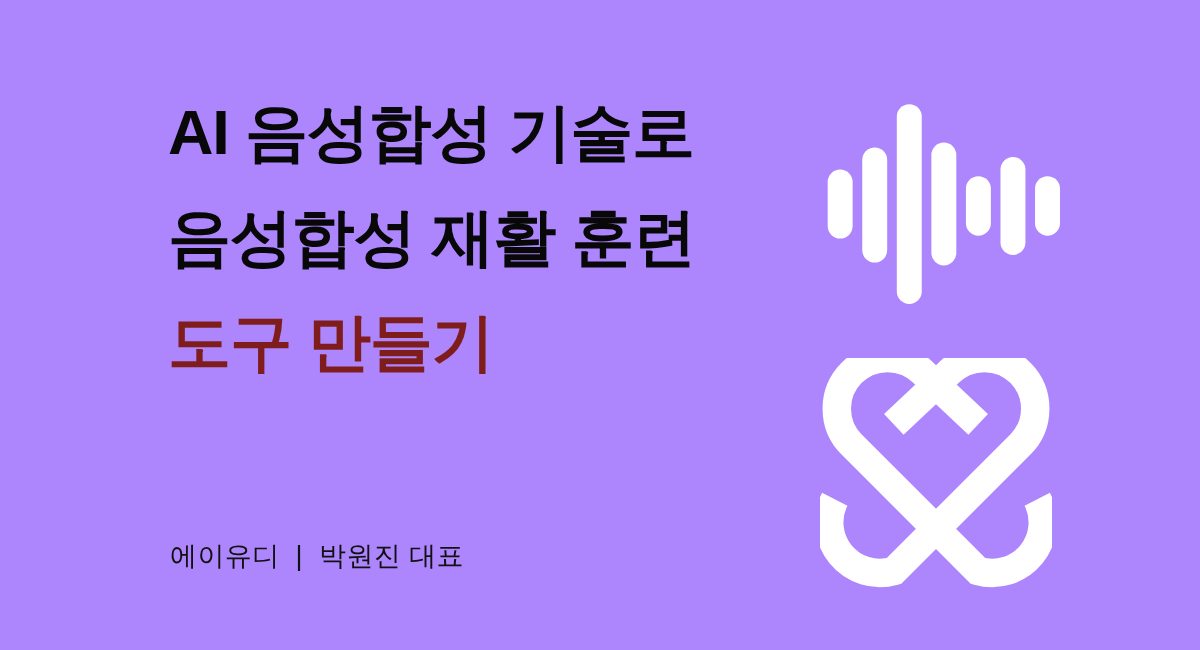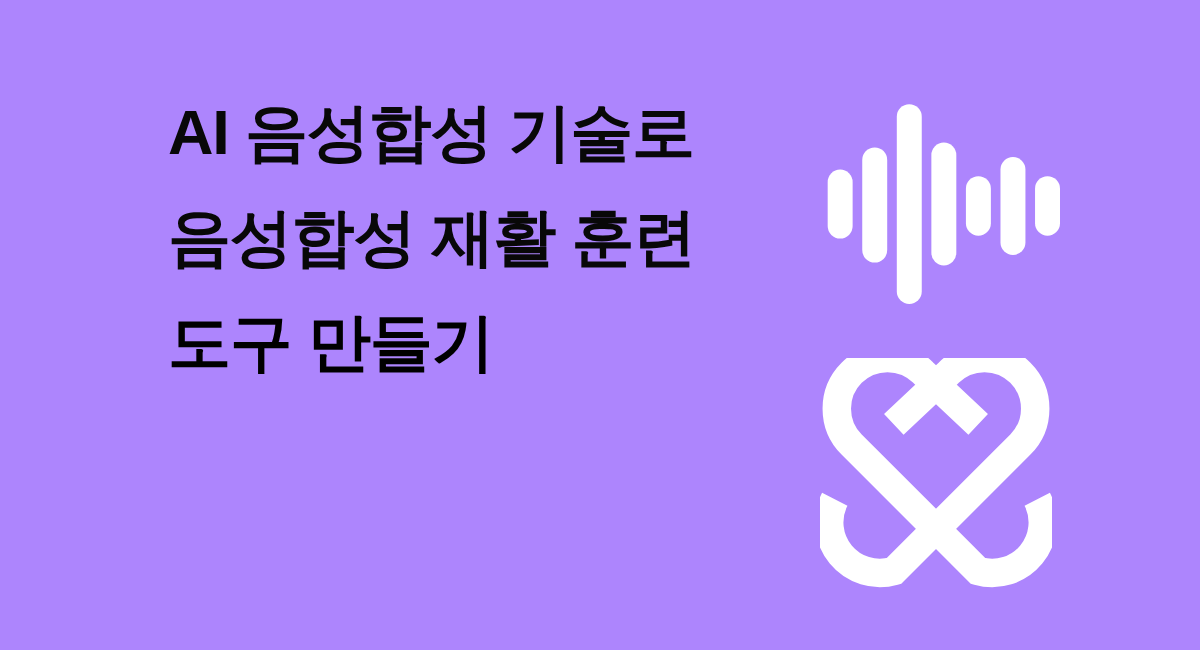--- a/index.html
+++ b/index.html
@@ -86,23 +86,28 @@
 </head>
 <body>
 
 <div id="slide" style="background: rgb(173, 133, 253);">
 
   <div id="text-column">
 
     <div id="title-block">
       <span class="title-line" style="color: rgb(8, 8, 8);">AI 음성합성 기술로</span>
       <span class="title-line" style="color: rgb(8, 8, 8);">음성합성 재활 훈련</span>
-      <span class="title-line" style="color: #000000;">도구 만들기</span>
+      <span class="title-line" style="color: #7f1d1d;">도구 만들기</span>
     </div>
 
+    <div id="byline">
+      <span>에이유디</span>
+      <span class="byline-sep">|</span>
+      <span>박원진 대표</span>
+    </div>
 
   </div>
 
   <svg id="waveform" viewBox="0 0 250 230" aria-hidden="true">
     <g id="waveform-bars" fill="#ffffff">
         <rect x="8" y="78" width="26" height="72" rx="13" ry="13" fill="#ffffff"></rect>
         <rect x="44" y="55" width="26" height="120" rx="13" ry="13" fill="#ffffff"></rect>
         <rect x="80" y="10" width="26" height="208" rx="13" ry="13" fill="#ffffff"></rect>
         <rect x="116" y="50" width="26" height="128" rx="13" ry="13" fill="#ffffff"></rect>
         <rect x="152" y="85" width="26" height="62" rx="13" ry="13" fill="#ffffff"></rect>

